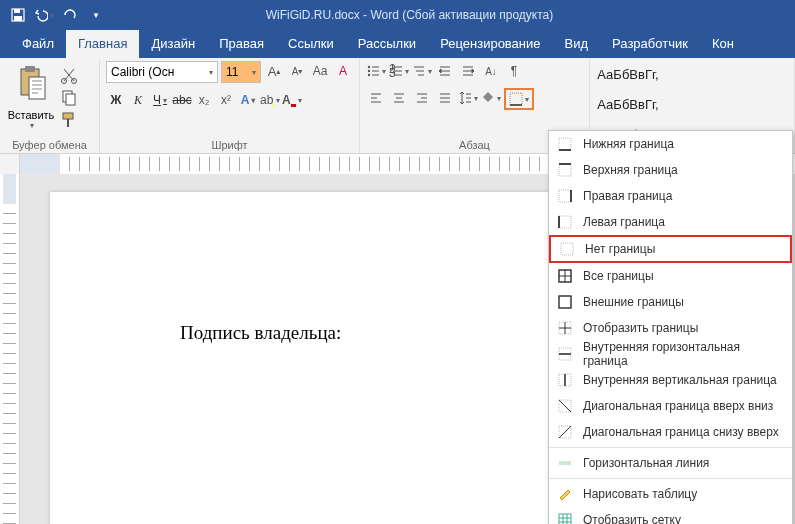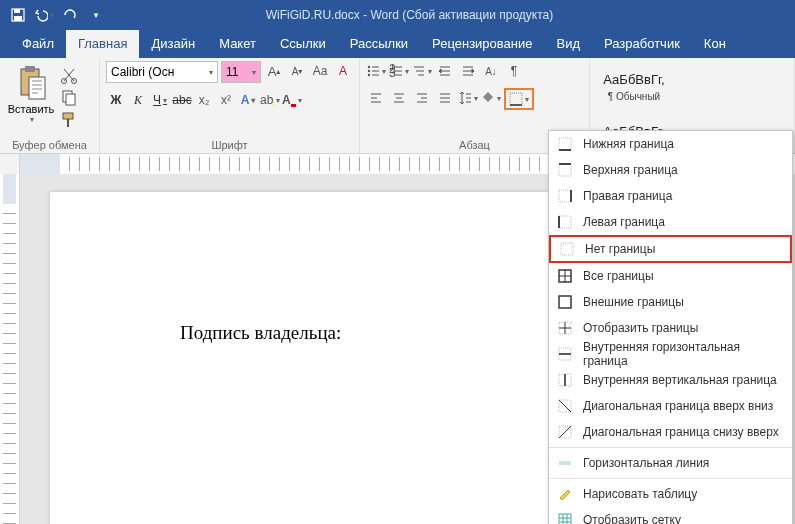--- a/index.html
+++ b/index.html
@@ -12,36 +12,36 @@
 .close-area{width:90px}
 .tab-bar{height:28px;background:#2b579a;display:flex;align-items:flex-end;color:#fff;padding-left:10px}
 .tab{padding:6px 12px 7px;color:#fff;font-size:13px;cursor:pointer}
 .tab.active{background:#f3f3f3;color:#2b579a}
 .ribbon{height:96px;background:#f3f3f3;border-bottom:1px solid #d4d4d4;display:flex}
 .group{border-right:1px solid #e1e1e1;padding:3px 6px 0;display:flex;flex-direction:column;position:relative}
 .group-label{position:absolute;bottom:2px;left:0;right:0;text-align:center;font-size:11px;color:#666}
 .clipboard-group{width:100px}
 .paste-btn{display:flex;flex-direction:column;align-items:center;padding-top:4px;width:50px}
 .paste-icon{width:32px;height:36px}
-.paste-label{font-size:11px;margin-top:2px}
+.paste-label{font-size:11px;margin-top:8px}
 .clip-side{display:flex;flex-direction:column;gap:4px;padding-top:6px}
 .clip-small{width:18px;height:18px}
 .clipboard-inner{display:flex;gap:4px}
 .font-group{width:260px}
 .font-row{display:flex;align-items:flex-start;gap:3px;height:24px;margin-bottom:3px}
 .font-name{border:1px solid #c0c0c0;background:#fff;height:22px;padding:2px 4px;font-size:12px;display:flex;align-items:center;width:112px;justify-content:space-between}
-.font-size{border:1px solid #c0c0c0;background:#f9a8d4;height:22px;padding:0 4px;font-size:12px;display:flex;align-items:center;width:40px;justify-content:space-between}
+.font-size{border:1px solid #c0c0c0;background:#fdba74;height:22px;padding:0 4px;font-size:12px;display:flex;align-items:center;width:40px;justify-content:space-between}
 .rb-btn{width:20px;height:20px;display:flex;align-items:center;justify-content:center;color:#555;font-size:12px}
 .rb-btn.bold{font-weight:bold;color:#333}
 .rb-btn.italic{font-style:italic;font-family:serif;color:#333}
 .rb-btn.under{text-decoration:underline;color:#333}
 .rb-btn.strike{text-decoration:line-through;color:#333}
 .para-group{width:230px}
 .styles-group{flex:1}
-.style-tile{border:1px solid transparent;width:60px;height:54px;display:flex;flex-direction:column;align-items:center;justify-content:center;font-size:10px;color:#444;text-align:center;padding:2px;float:left;margin:8px}
+.style-tile{border:1px solid transparent;width:60px;height:54px;display:flex;flex-direction:row;align-items:center;justify-content:center;font-size:10px;color:#444;text-align:center;padding:2px;float:left;margin:2px}
 .style-sample{font-size:13px;margin-bottom:4px;color:#222}
 .style-name{font-size:10px;white-space:nowrap;overflow:hidden;text-overflow:ellipsis;width:100%}
 .ruler-area{height:20px;background:#fff;border-bottom:1px solid #d4d4d4;position:relative}
 .ruler-corner{position:absolute;left:0;top:0;width:20px;height:20px;background:#f3f3f3;border-right:1px solid #d4d4d4}
 .ruler-h{position:absolute;left:20px;right:0;top:0;height:20px;background:#fff}
 .ruler-h::before{content:"";position:absolute;left:0;top:0;width:40px;height:20px;background:#dfe5ee}
 .ruler-ticks{position:absolute;left:40px;right:0;top:3px;height:14px;background:repeating-linear-gradient(to right,transparent 0,transparent 9px,#aaa 9px,#aaa 10px)}
 .doc-area{position:absolute;left:0;top:174px;right:0;bottom:0;background:#e6e6e6;display:flex}
 .vruler{width:20px;background:#fff;border-right:1px solid #d4d4d4;position:relative}
 .vruler::before{content:"";position:absolute;top:0;left:3px;right:3px;height:30px;background:#dfe5ee}
@@ -88,21 +88,21 @@
       </div>
   </div>
   <div class="title-text">WiFiGiD.RU.docx - Word (Сбой активации продукта)</div>
   <div class="close-area"></div>
 </div>
 
 <div class="tab-bar">
   <div class="tab">Файл</div>
   <div class="tab active">Главная</div>
   <div class="tab">Дизайн</div>
-  <div class="tab">Макет</div>
+  <div class="tab">Правая</div>
   <div class="tab">Ссылки</div>
   <div class="tab">Рассылки</div>
   <div class="tab">Рецензирование</div>
   <div class="tab">Вид</div>
   <div class="tab">Разработчик</div>
   <div class="tab">Кон</div>
 </div>
 
 <div class="ribbon">
   <div class="group clipboard-group">

